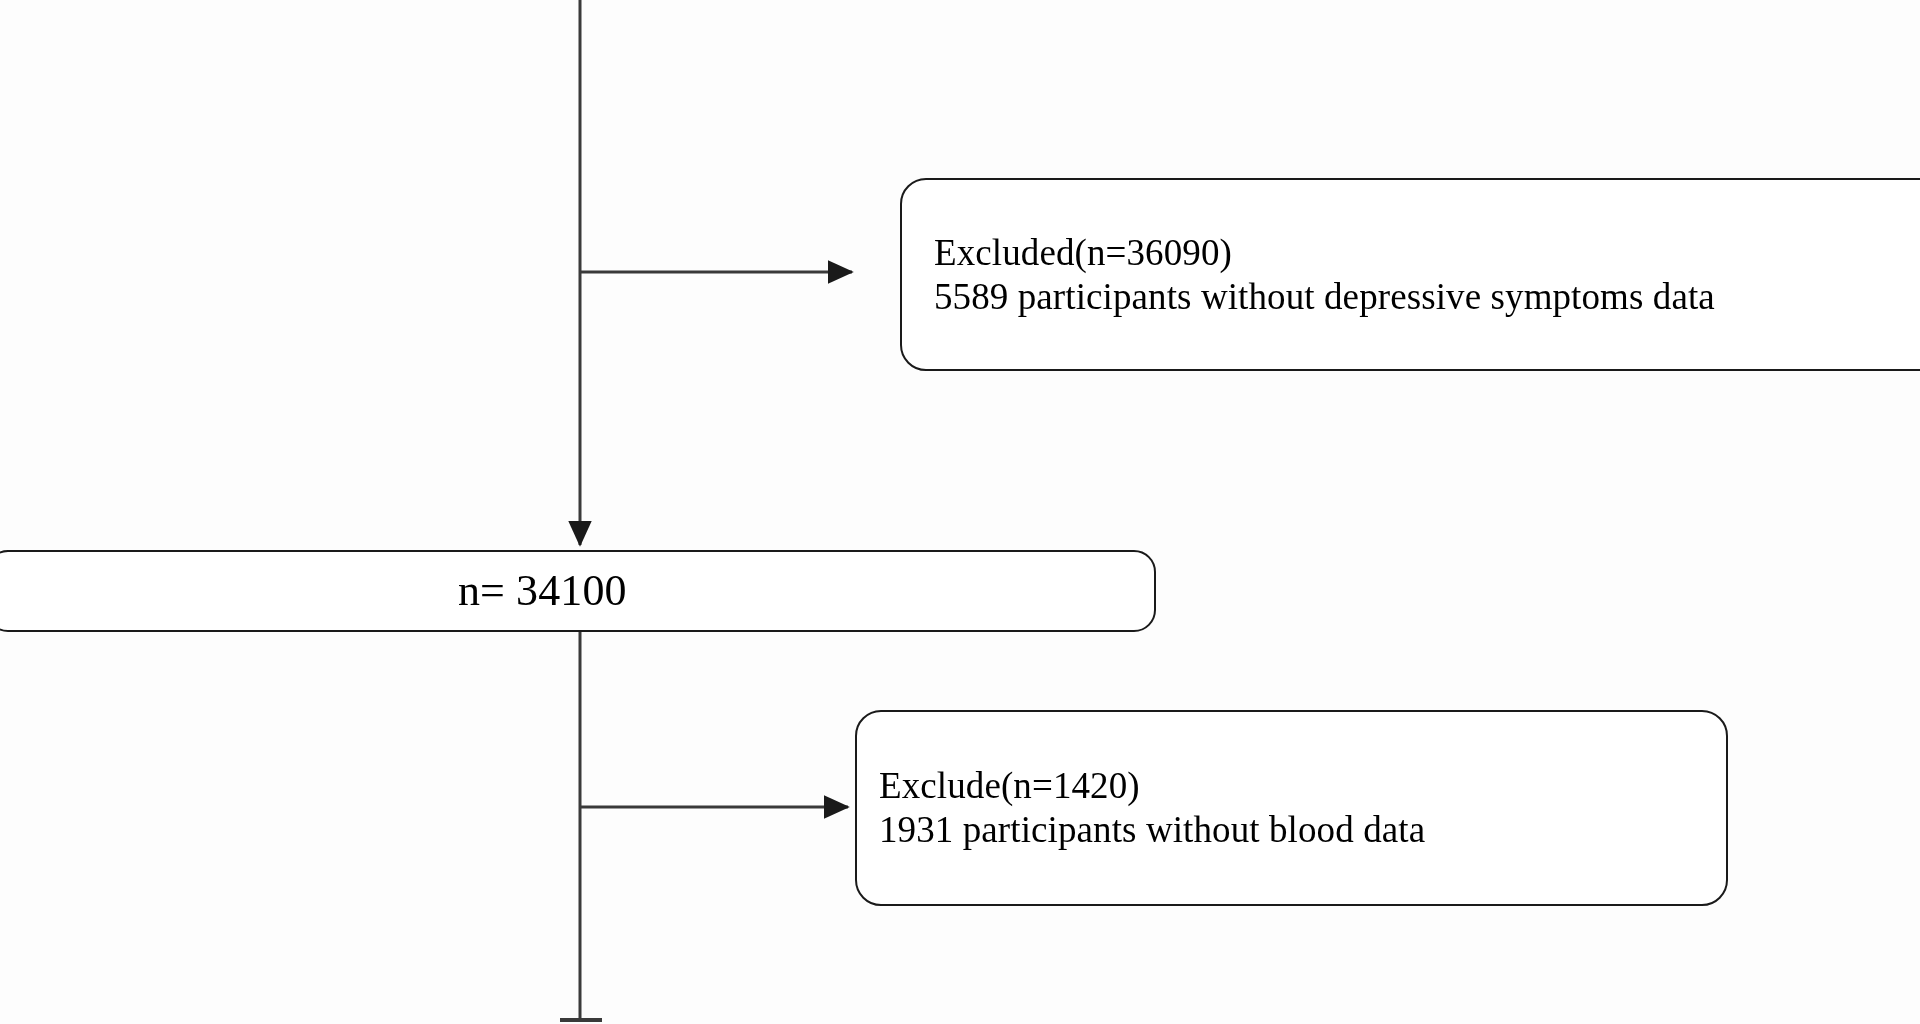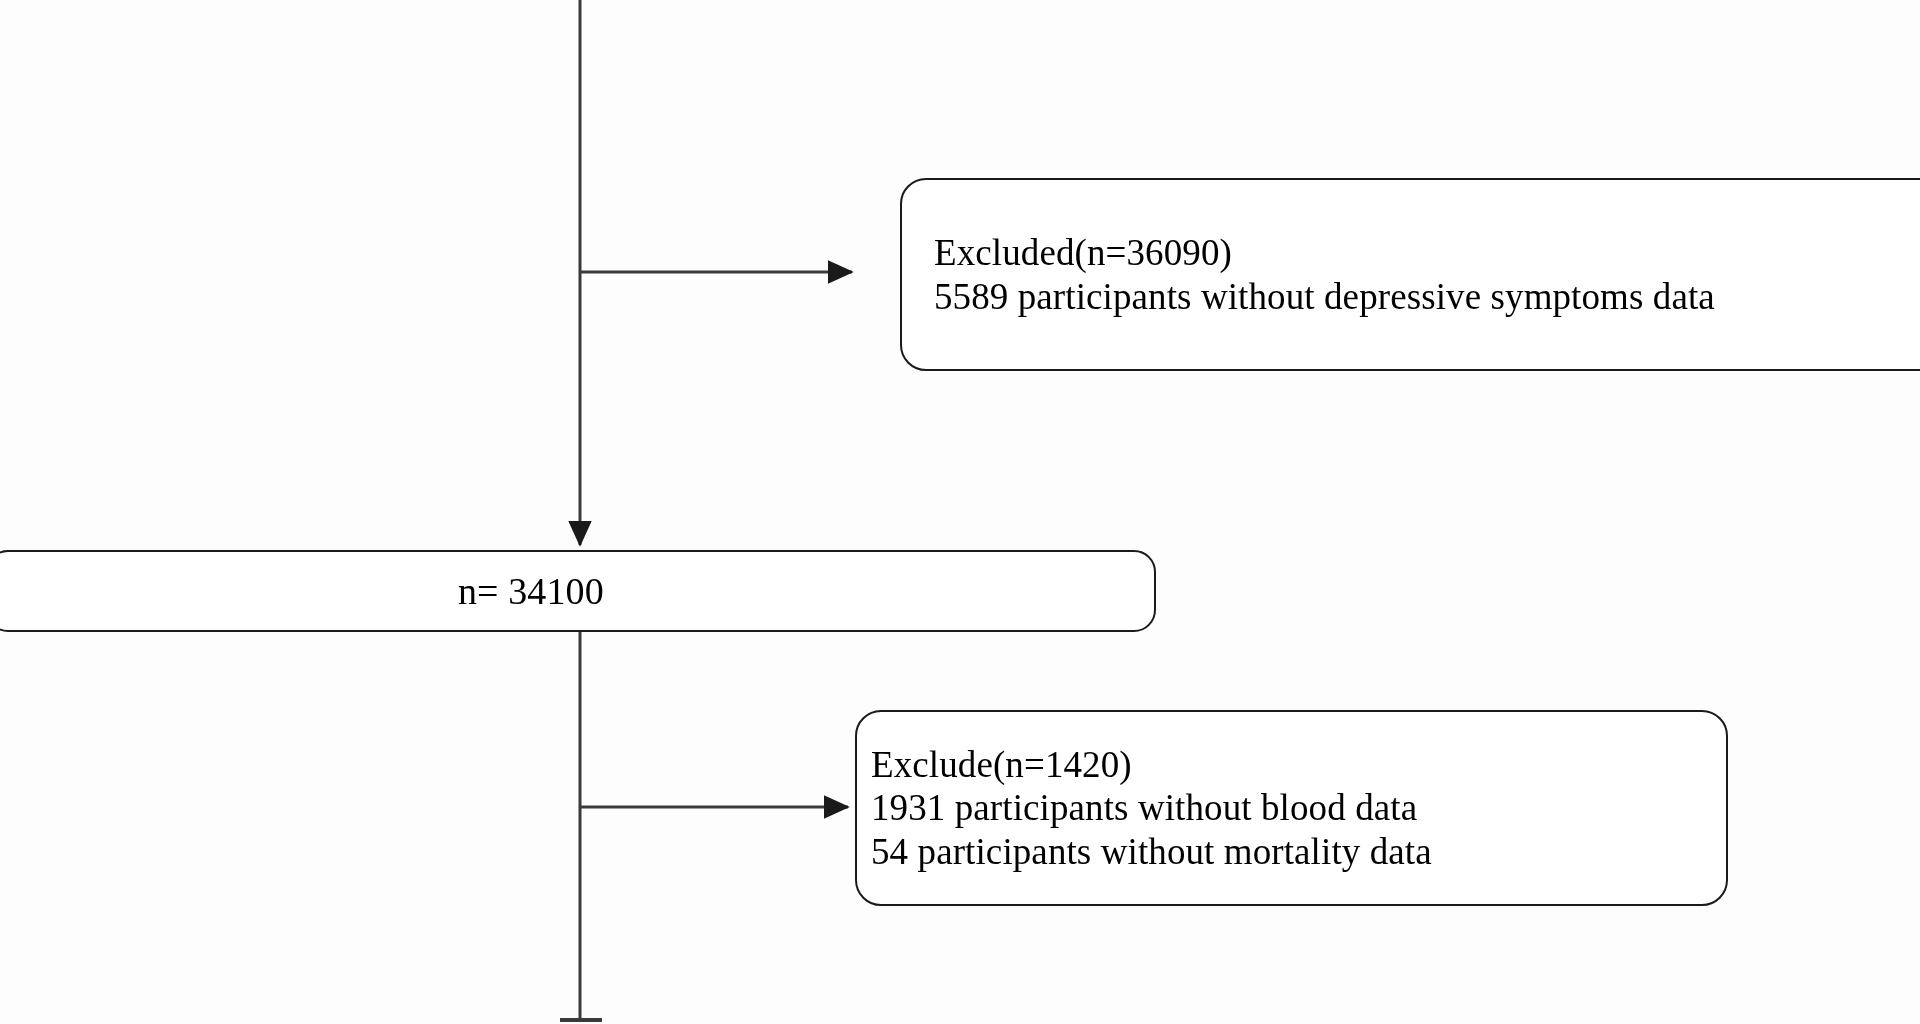--- a/index.html
+++ b/index.html
@@ -60,31 +60,31 @@
 
   
   #cohort-box {
     left: -14px;
     top: 550px;
     width: 1170px;
     height: 82px;
     border-radius: 22px;
   }
   #cohort-box .box-line {
-    font-size: 38px;
+    font-size: 44px;
     margin-left: 470px;
   }
 
   
   #exclusion-box-2 {
     left: 855px;
     top: 710px;
     width: 873px;
     height: 196px;
-    padding-left: 14px;
+    padding-left: 22px;
   }
 
   .sr-only {
     position: absolute;
     width: 1px; height: 1px;
     overflow: hidden;
     clip: rect(0 0 0 0);
     white-space: nowrap;
   }
 </style>
@@ -121,16 +121,15 @@
     <div class="box-line">5589 participants without depressive symptoms data</div>
   </div>
 
   <div class="node-box" id="cohort-box">
     <div class="box-line">n= 34100</div>
   </div>
 
   <div class="node-box" id="exclusion-box-2">
     <div class="box-line">Exclude(n=1420)</div>
     <div class="box-line">1931 participants without blood data</div>
-    <div class="box-line">54 participants without mortality data</div>
   </div>
 
 </div>
 
 </body></html>

